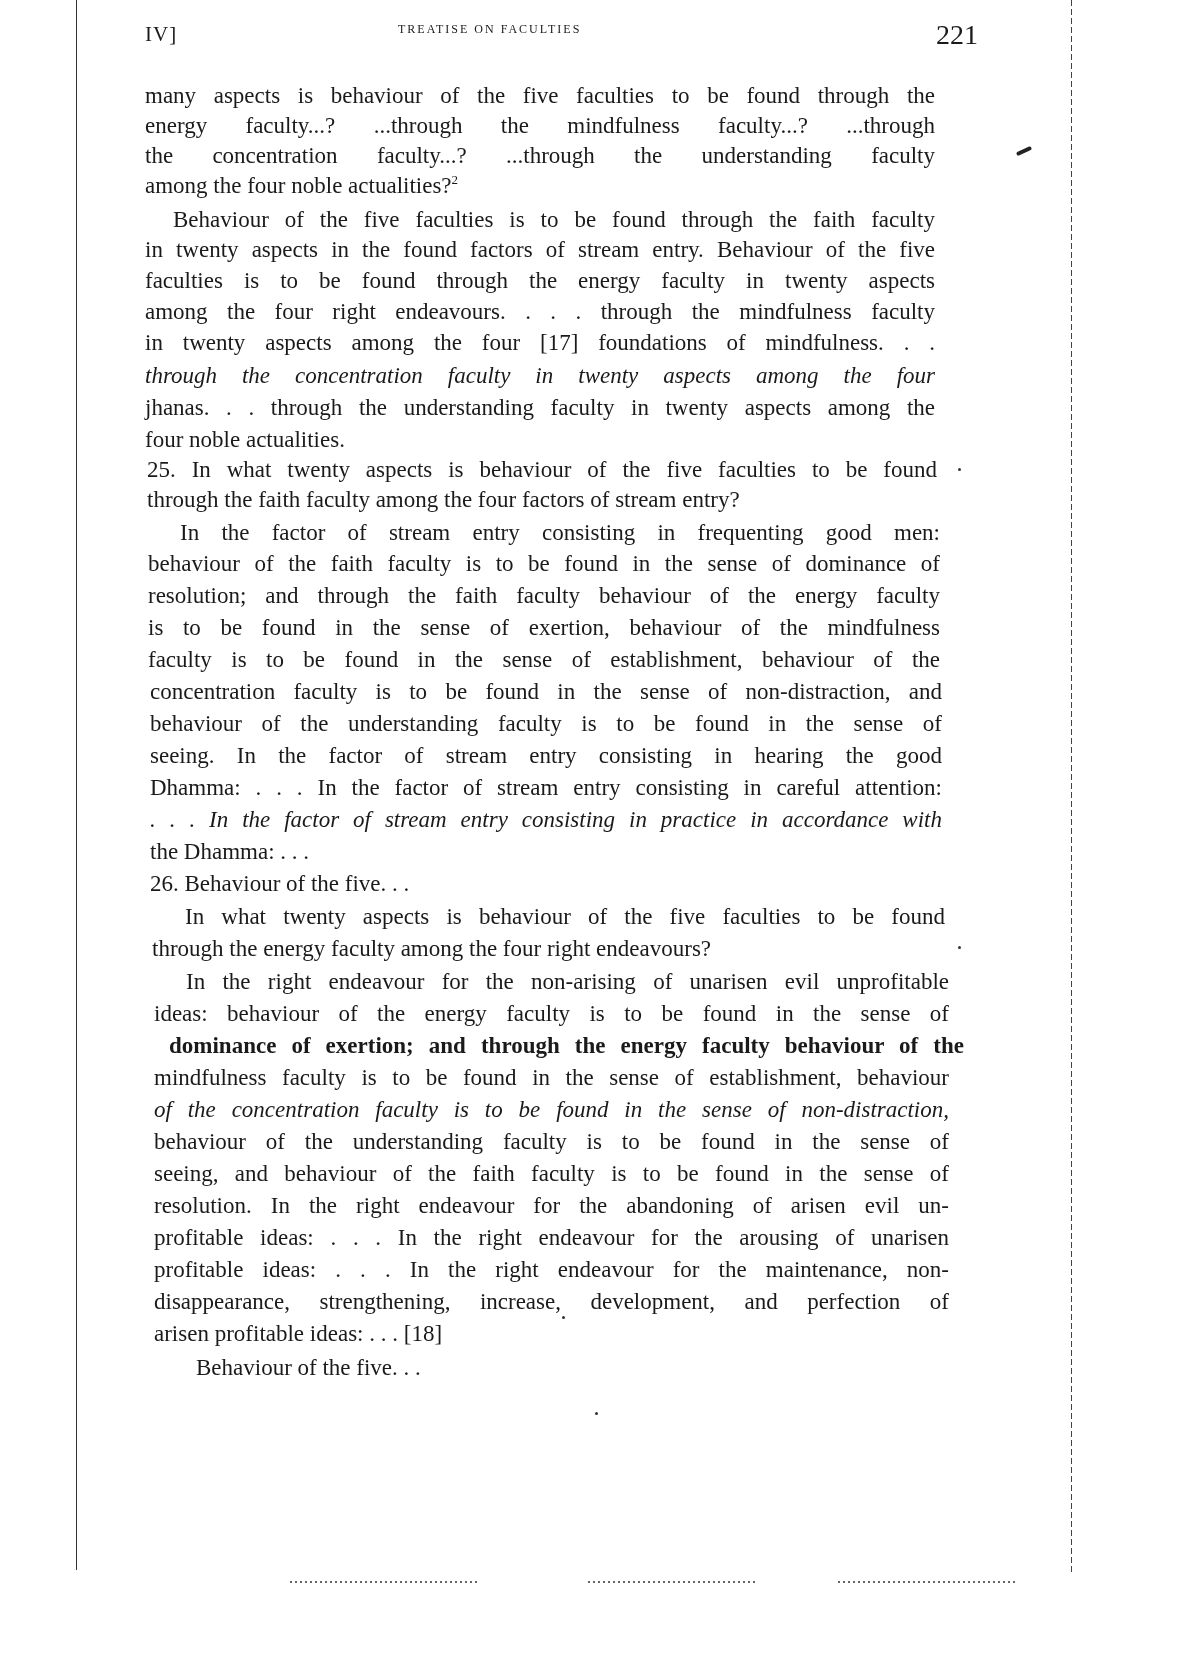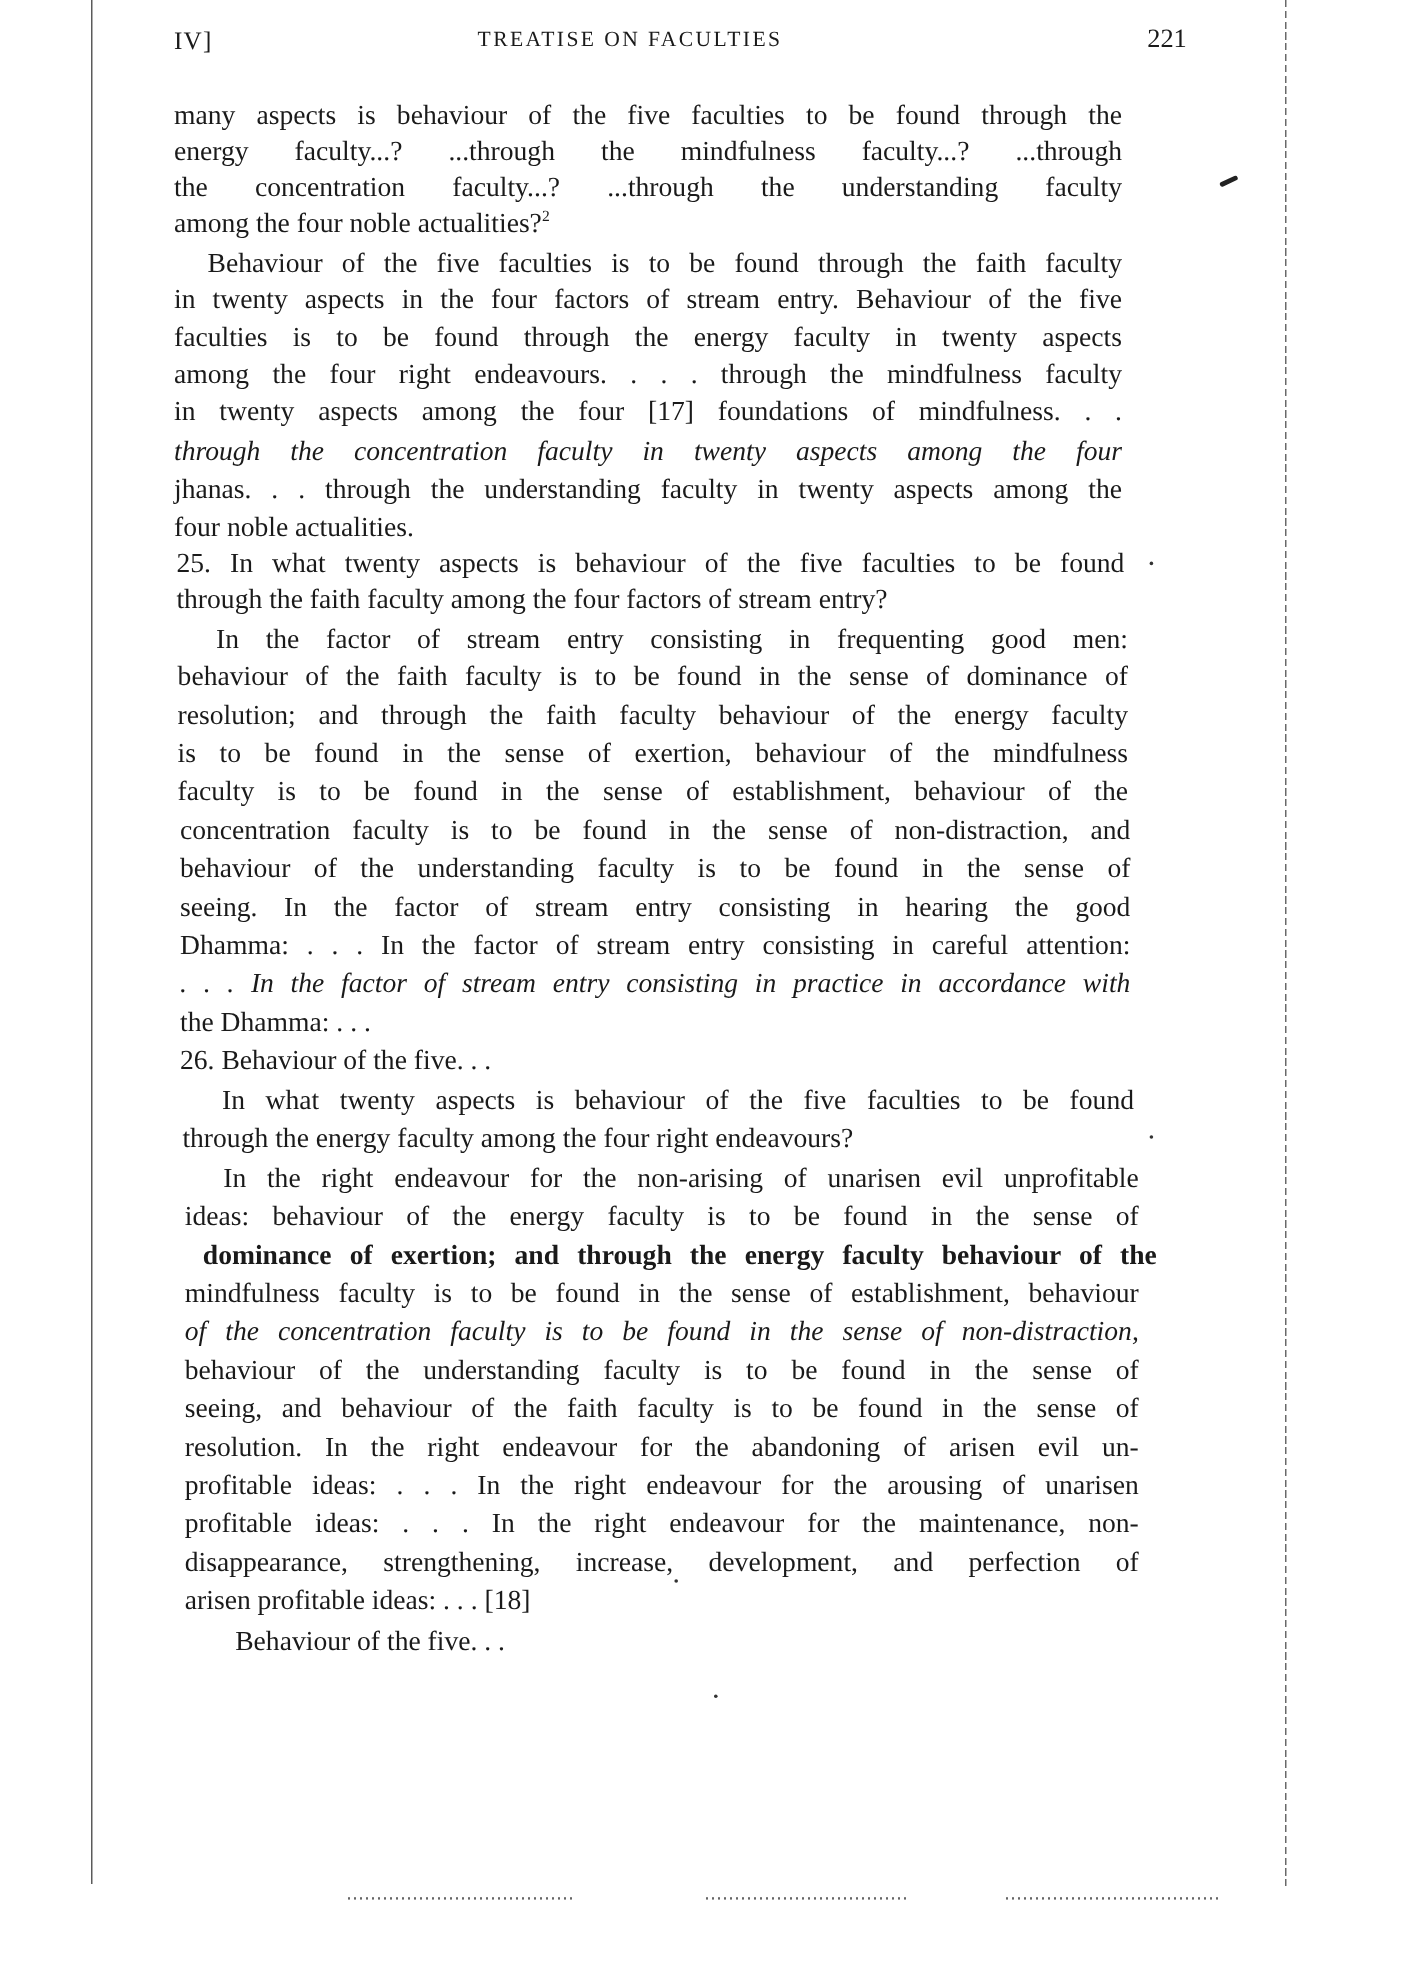--- a/index.html
+++ b/index.html
@@ -3,22 +3,22 @@
 <meta charset="utf-8">
 <style>
   html, body { margin: 0; padding: 0; background: #ffffff; }
   body { width: 1184px; height: 1653px; position: relative; overflow: hidden;
          font-family: "Liberation Serif", "DejaVu Serif", serif; color: #1a1a1a; }
   .margin-rule-left { position: absolute; left: 76px; top: 0; width: 1px; height: 1570px; background: #333; }
   .margin-rule-right { position: absolute; left: 1071px; top: 0; width: 1px; height: 1575px;
          background: repeating-linear-gradient(to bottom, #444 0 6px, transparent 6px 9px); }
   .header { position: absolute; top: 18px; left: 0; width: 1184px; height: 30px; font-size: 21px; }
   .hdr-left { position: absolute; left: 145px; top: 4px; letter-spacing: 1px; }
-  .hdr-center { position: absolute; left: 398px; top: 4px; font-size: 18px; letter-spacing: 2px; }
-  .hdr-right { position: absolute; left: 956px; top: 1px; font-size: 22px; }
+  .hdr-center { position: absolute; left: 398px; top: 4px; font-size: 12px; letter-spacing: 2px; }
+  .hdr-right { position: absolute; left: 936px; top: 1px; font-size: 28px; }
   .line { position: absolute; font-size: 23px; white-space: nowrap; line-height: 30px;
           text-align: justify; text-align-last: justify; }
   .line.last { text-align-last: left; }
   sup { font-size: 13px; vertical-align: super; line-height: 0; }
   .dots-footer { position: absolute; top: 1581px; height: 2px;
           background: repeating-linear-gradient(to right, #666 0 2px, transparent 2px 5px); }
   .speck { position: absolute; width: 3px; height: 3px; background: #333; border-radius: 50%; }
   .mark { position: absolute; left: 1016px; top: 149px; width: 16px; height: 4px; background: #222;
           transform: rotate(-25deg); border-radius: 2px; }
 </style>
@@ -34,21 +34,21 @@
     <span class="hdr-center">TREATISE ON FACULTIES</span>
     <span class="hdr-right">221</span>
   </div>
 
   <div id="body-text">
       <div class="line" style="left: 145px; top: 81px; width: 790px; white-space: normal;">many aspects is behaviour of the five faculties to be found through the</div>
       <div class="line" style="left: 145px; top: 111px; width: 790px; white-space: normal;">energy faculty...? ...through the mindfulness faculty...? ...through</div>
       <div class="line" style="left: 145px; top: 141px; width: 790px; white-space: normal;">the concentration faculty...? ...through the understanding faculty</div>
       <div class="line last" style="left: 145px; top: 171px; width: 790px; white-space: normal;">among the four noble actualities?<sup>2</sup></div>
       <div class="line" style="left: 173px; top: 205px; width: 762px; white-space: normal;">Behaviour of the five faculties is to be found through the faith faculty</div>
-      <div class="line" style="left: 145px; top: 235px; width: 790px; white-space: normal;">in twenty aspects in the four factors of stream entry. Behaviour of the five</div>
+      <div class="line" style="left: 145px; top: 235px; width: 790px; white-space: normal;">in twenty aspects in the found factors of stream entry. Behaviour of the five</div>
       <div class="line" style="left: 145px; top: 266px; width: 790px; white-space: normal;">faculties is to be found through the energy faculty in twenty aspects</div>
       <div class="line" style="left: 145px; top: 297px; width: 790px; white-space: normal;">among the four right endeavours. . . . through the mindfulness faculty</div>
       <div class="line" style="left: 145px; top: 328px; width: 790px; white-space: normal;">in twenty aspects among the four [17] foundations of mindfulness. . .</div>
       <div class="line" style="left: 145px; top: 361px; width: 790px; white-space: normal; font-style: italic;">through the concentration faculty in twenty aspects among the four</div>
       <div class="line" style="left: 145px; top: 393px; width: 790px; white-space: normal;">jhanas. . . through the understanding faculty in twenty aspects among the</div>
       <div class="line last" style="left: 145px; top: 425px; width: 790px; white-space: normal;">four noble actualities.</div>
       <div class="line" style="left: 147px; top: 455px; width: 790px; white-space: normal;">25.   In what twenty aspects is behaviour of the five faculties to be found</div>
       <div class="line last" style="left: 147px; top: 485px; width: 790px; white-space: normal;">through the faith faculty among the four factors of stream entry?</div>
       <div class="line" style="left: 180px; top: 518px; width: 760px; white-space: normal;">In the factor of stream entry consisting in frequenting good men:</div>
       <div class="line" style="left: 148px; top: 549px; width: 792px; white-space: normal;">behaviour of the faith faculty is to be found in the sense of dominance of</div>

